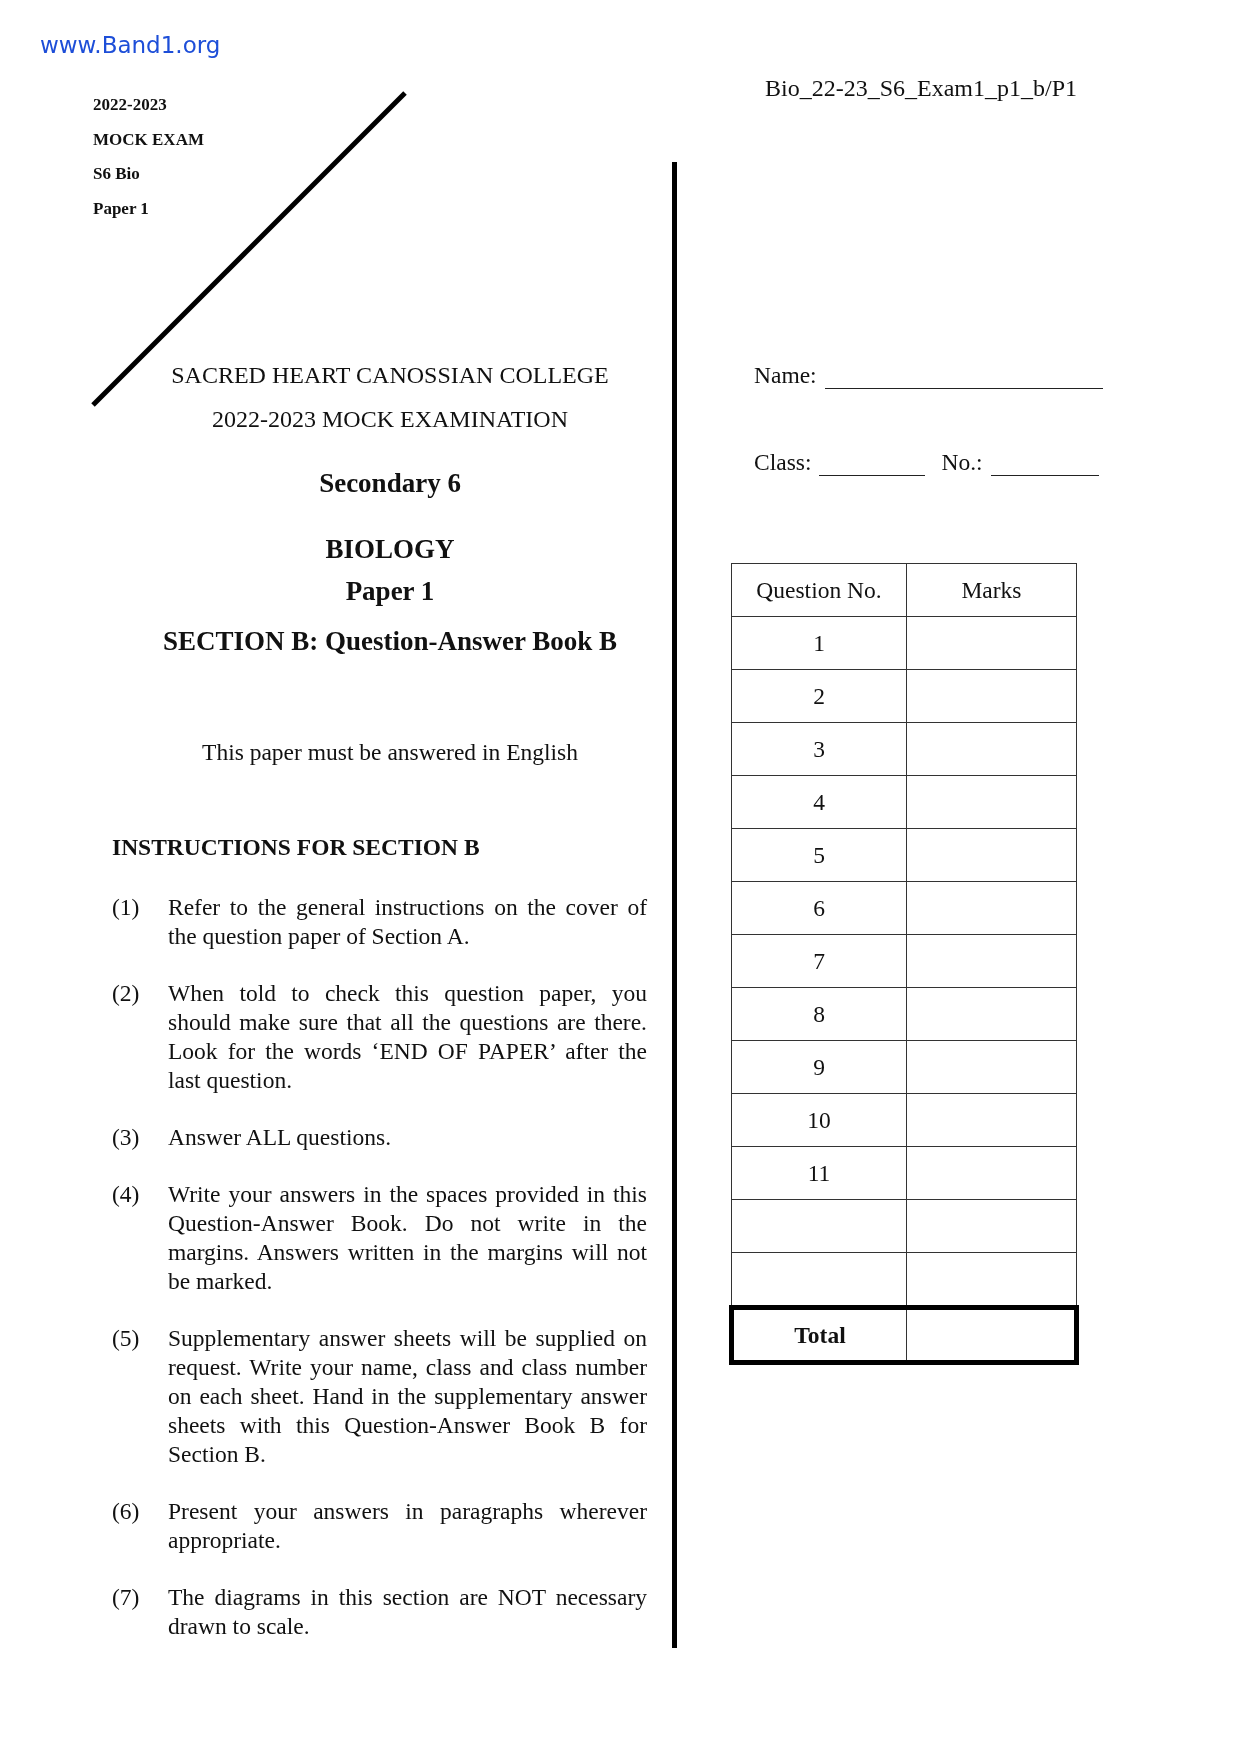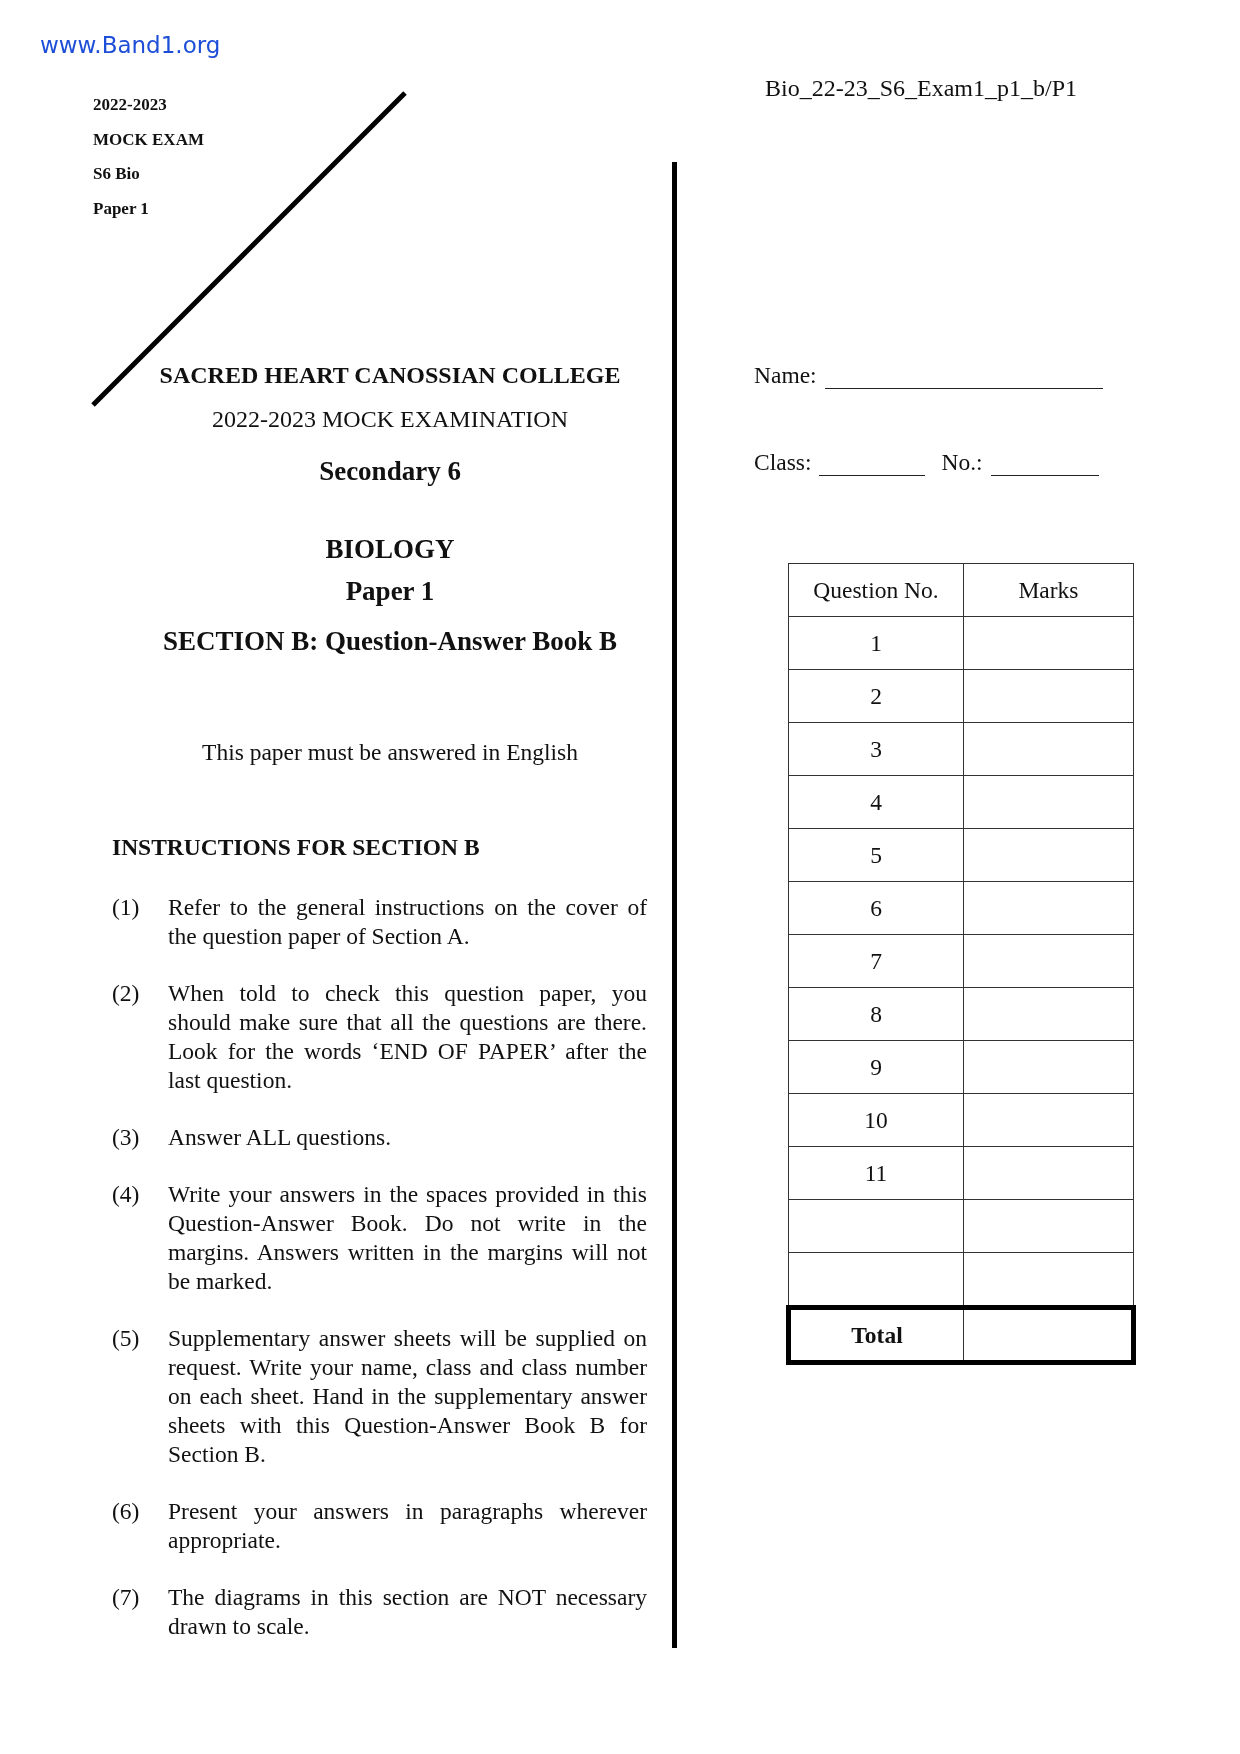--- a/index.html
+++ b/index.html
@@ -4,37 +4,37 @@
   <style>
     html, body { margin: 0; padding: 0; background: #ffffff; }
     body { width: 1240px; height: 1754px; position: relative; overflow: hidden; color: #111; font-family: "Liberation Serif", "DejaVu Serif", serif; }
     .abs { position: absolute; }
     .watermark { left: 40px; top: 32px; font-family: "DejaVu Sans", "Liberation Sans", sans-serif; font-size: 23px; color: #1d4ed8; }
     .corner-block { left: 93px; top: 88px; font-weight: bold; font-size: 17px; line-height: 34.5px; }
     .code { left: 765px; top: 75px; font-size: 24px; }
     .diag { left: 0; top: 0; width: 1240px; height: 1754px; pointer-events: none; }
     .vline { left: 672px; top: 162px; width: 5px; height: 1486px; background: #000; }
     .center-col { left: 80px; width: 620px; text-align: center; }
-    .school { top: 362px; font-size: 24px; font-weight: bold; }
+    .school { top: 362px; font-size: 24px; }
     .examname { top: 406px; font-size: 24px; }
-    .t1 { top: 456px; font-size: 27px; font-weight: bold; }
+    .t1 { top: 468px; font-size: 27px; font-weight: bold; }
     .t2 { top: 526px; font-size: 27px; font-weight: bold; margin-top: 8px; }
     .t3 { top: 576px; font-size: 27px; font-weight: bold; }
     .t4 { top: 626px; font-size: 27px; font-weight: bold; left: 60px; width: 660px; }
     .english { top: 739px; font-size: 23.5px; }
     .instr-head { left: 112px; top: 834px; font-size: 23.5px; font-weight: bold; }
     .instr-list { left: 112px; top: 893px; width: 535px; font-size: 23.5px; line-height: 29px; }
     .instr-item { display: flex; margin-bottom: 28px; }
     .instr-num { width: 56px; flex: none; }
     .instr-text { flex: 1; text-align: justify; }
     .field-row { left: 754px; font-size: 23.5px; display: flex; align-items: flex-end; justify-content: space-between; }
     .blank { display: inline-block; border-bottom: 1.6px solid #222; height: 24px; }
     .name-row { top: 362px; }
     .class-row { top: 449px; }
-    table.marks { position: absolute; left: 786px; top: 563px; border-collapse: collapse; width: 350px; font-size: 23.5px; }
+    table.marks { position: absolute; left: 729px; top: 563px; border-collapse: collapse; width: 350px; font-size: 23.5px; }
     table.marks td { border: 1.5px solid #333; height: 52px; text-align: center; padding: 0; }
     table.marks td.q { width: 172px; }
     table.marks tr.total td { border: 5px solid #000; height: 50px; font-weight: bold; }
     table.marks tr.total td.q { border-right: 1.5px solid #333; }
     table.marks tr.total td.m { border-left: 1.5px solid #333; }
   </style>
 </head>
 <body>
 
 <div class="abs watermark">www.Band1.org</div>

